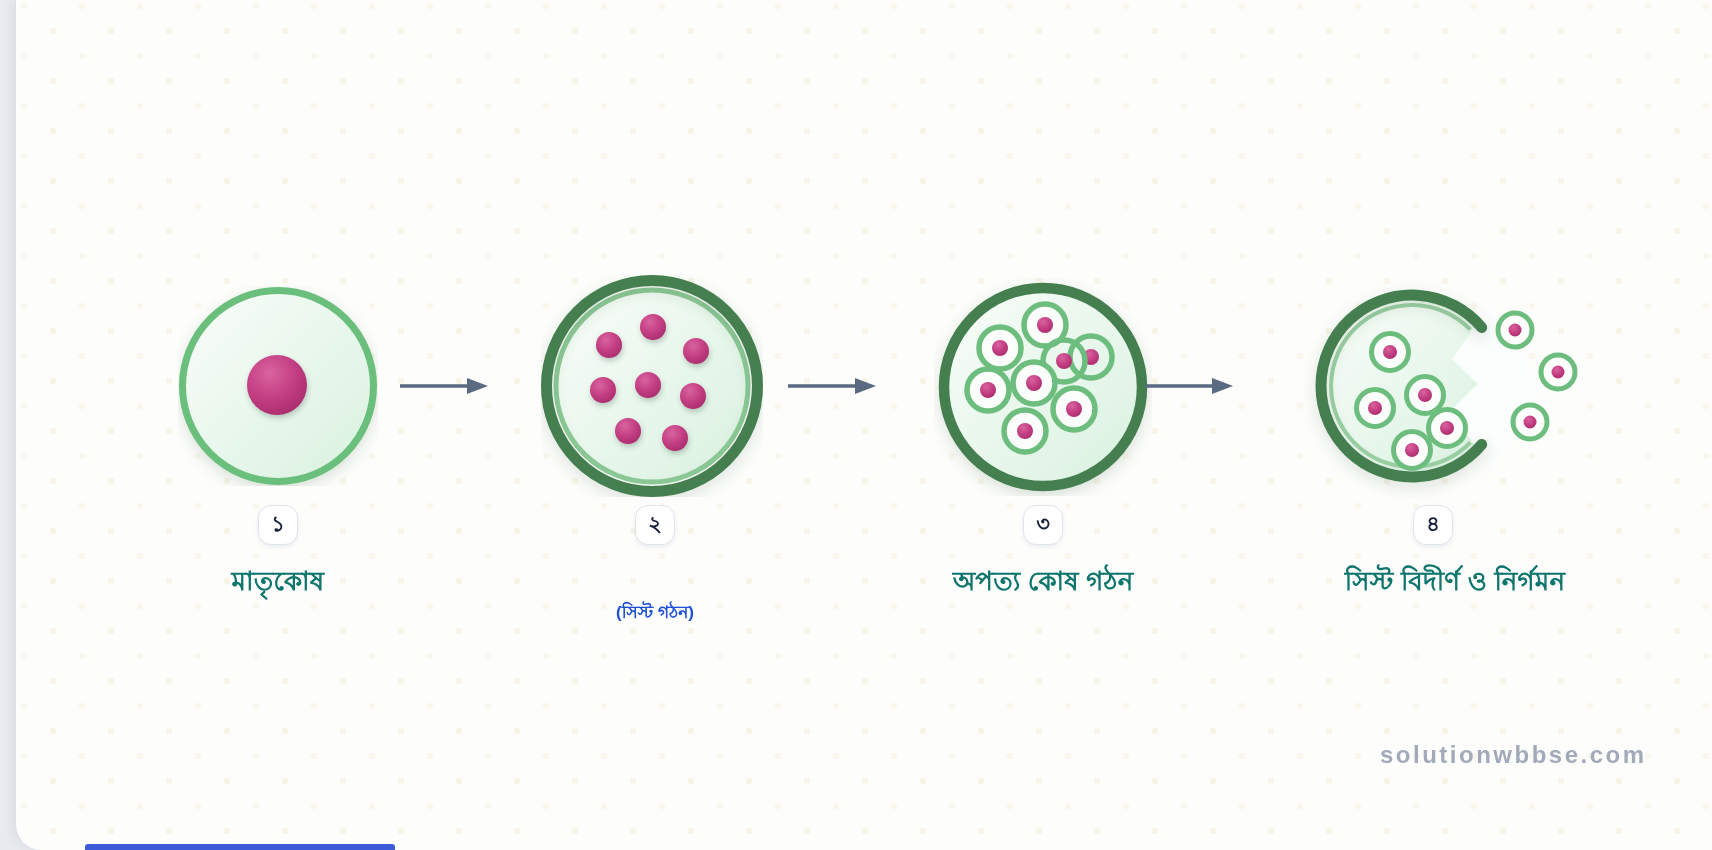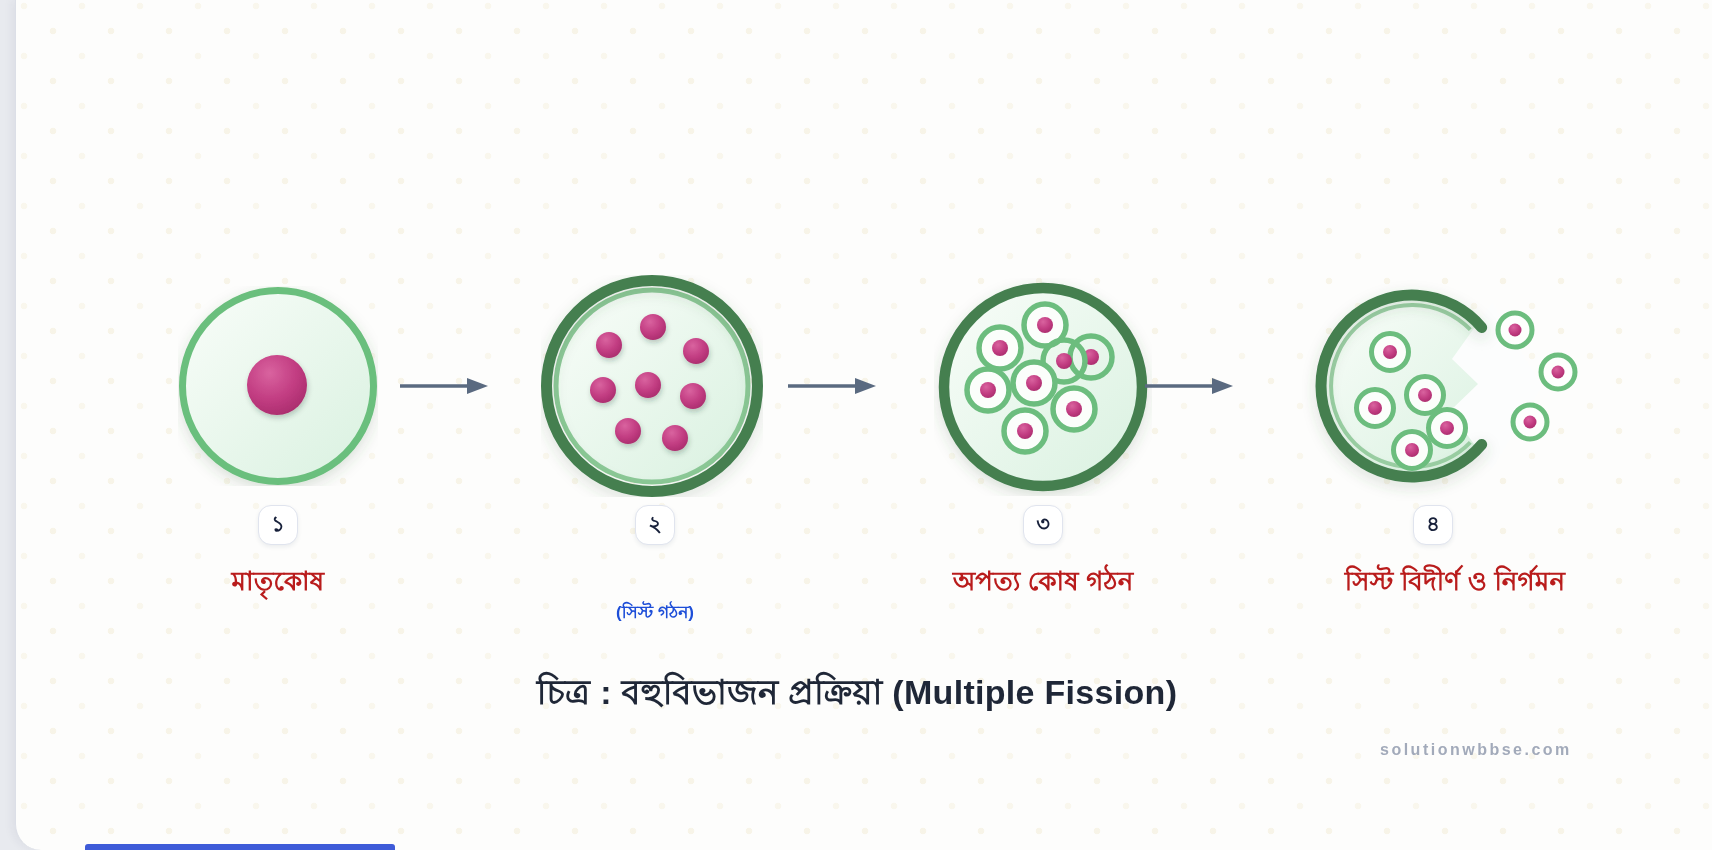--- a/index.html
+++ b/index.html
@@ -25,35 +25,35 @@
   .abs{position:absolute;}
   .badge{
     width:40px;height:40px;box-sizing:border-box;
     background:#ffffff;border:1.5px solid #e0e4ee;border-radius:13px;
     box-shadow:0 2px 4px rgba(30,45,80,.08);
     display:flex;align-items:center;justify-content:center;
     font-size:21px;font-weight:bold;color:#17203a;
   }
   .stage-label{
     transform:translateX(-50%);
-    font-size:26px;font-weight:bold;color:#b91c1c;
+    font-size:26px;font-weight:bold;color:#0f766e;
     white-space:nowrap;text-align:left;letter-spacing:.2px;
   }
   .stage-sublabel{
     transform:translateX(-50%);
     font-size:17px;font-weight:bold;color:#1d4ed8;
     white-space:nowrap;text-align:center;
   }
   .fig-title{
     transform:translateX(-50%);
     font-size:34px;font-weight:800;color:#1f2737;
     white-space:nowrap;letter-spacing:.3px;
   }
   .watermark{
-    font-size:16px;font-weight:bold;color:#a2aaba;
+    font-size:24px;font-weight:bold;color:#a2aaba;
     letter-spacing:2.5px;white-space:nowrap;
   }
   .scroll-thumb{
     left:85px;bottom:0;width:310px;height:6px;
     border-radius:3px 3px 0 0;
   }
 </style>
 </head>
 <body>
 
@@ -209,19 +209,18 @@
   <div class="abs badge" style="left:1413px;top:505px">
       <span>৪</span>
     </div>
 
   <div class="abs stage-label" style="left:278px;top:561px">মাতৃকোষ</div>
   <div class="abs stage-label" style="left:1043px;top:561px">অপত্য কোষ গঠন</div>
   <div class="abs stage-label" style="left:1455px;top:561px">সিস্ট বিদীর্ণ ও নির্গমন</div>
 
   <div class="abs stage-sublabel" style="left:655px;top:599px">(সিস্ট গঠন)</div>
 
-  <div class="abs fig-title" style="left:857px;top:666px">চিত্র : বহুবিভাজন প্রক্রিয়া (Multiple Fission)</div>
 
   <div class="abs watermark" style="left:1380px;top:741px">solutionwbbse.com</div>
 
   <div class="abs scroll-thumb" style="background:#3e5bd8"></div>
 
 </div>
 
 </body></html>

